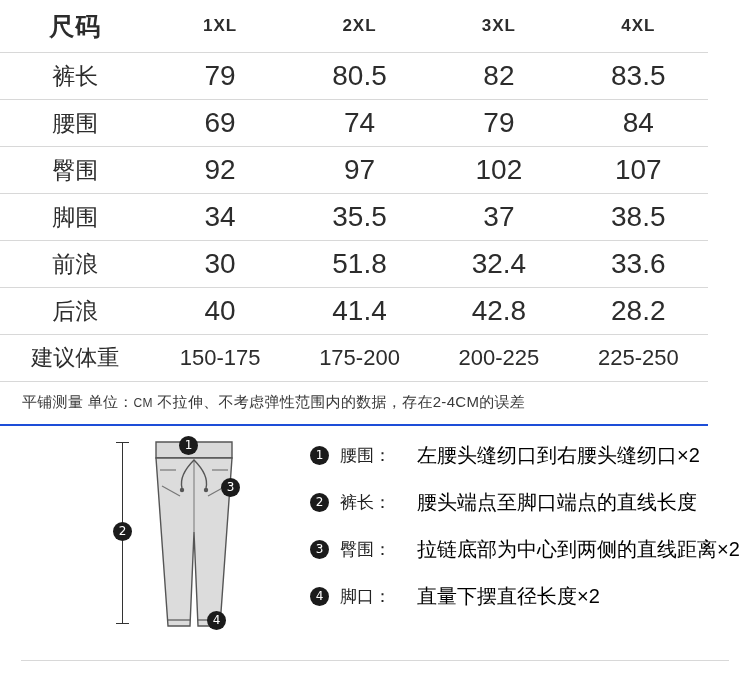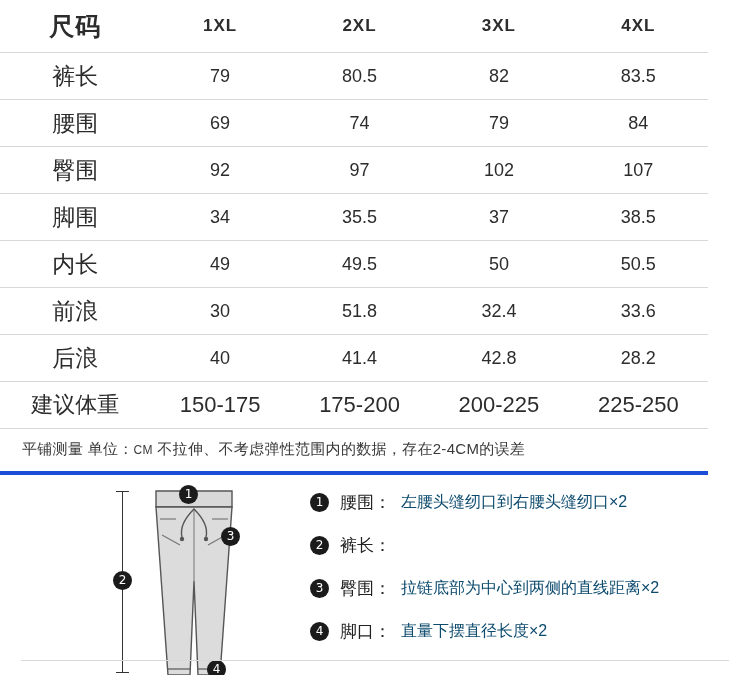--- a/index.html
+++ b/index.html
@@ -40,21 +40,21 @@
     font-size: 17px;
     font-weight: bold;
     height: 52px;
     vertical-align: middle;
     letter-spacing: 1px;
   }
   .size-table thead th.head-label {
     font-size: 25px;
   }
   .size-table tbody td {
-    font-size: 18px;
+    font-size: 28px;
     height: 46px;
     vertical-align: middle;
   }
   .size-table tbody tr td:first-child {
     font-size: 23px;
   }
   .size-table tbody tr.weight-row td {
     font-size: 22px;
     border-bottom: 1px solid #d8d8d8;
     text-align: center;
@@ -62,21 +62,21 @@
   .col-label { width: 150px; }
   .col-val { width: 139px; }
 
   .note {
     width: 708px;
     margin: 0 auto;
     padding: 11px 0 12px 22px;
     box-sizing: border-box;
     font-size: 15px;
     color: #3a3a3a;
-    border-bottom: 4px solid #1d4ed8;
+    border-bottom: 2px solid #1d4ed8;
     letter-spacing: 0.3px;
   }
   .note .unit-small { font-size: 12px; }
 
   
   .diagram-section {
     position: relative;
     width: 750px;
     height: 200px;
     margin-top: 8px;
@@ -161,23 +161,24 @@
     margin-right: 11px;
     font-family: "DejaVu Sans", sans-serif;
   }
   .legend-key {
     font-size: 17px;
     color: #222;
     margin-right: 10px;
     white-space: nowrap;
   }
   .legend-val {
-    font-size: 16px;
-    color: #0c4a6e;
+    font-size: 20px;
+    color: #000000;
     white-space: nowrap;
+    margin-left: 16px;
   }
 
   .bottom-rule {
     position: absolute;
     left: 21px;
     top: 660px;
     width: 708px;
     height: 1px;
     background: #d8d8d8;
   }
@@ -218,27 +219,20 @@
         <td>97</td>
         <td>102</td>
         <td>107</td>
       </tr>
       <tr>
         <td>脚围</td>
         <td>34</td>
         <td>35.5</td>
         <td>37</td>
         <td>38.5</td>
-      </tr>
-      <tr>
-        <td>内长</td>
-        <td>49</td>
-        <td>49.5</td>
-        <td>50</td>
-        <td>50.5</td>
       </tr>
       <tr>
         <td>前浪</td>
         <td>30</td>
         <td>51.8</td>
         <td>32.4</td>
         <td>33.6</td>
       </tr>
       <tr>
         <td>后浪</td>
@@ -293,20 +287,21 @@
 
     <div class="legend">
       <div class="legend-item">
         <span class="legend-num">1</span>
         <span class="legend-key">腰围：</span>
         <span class="legend-val">左腰头缝纫口到右腰头缝纫口×2</span>
       </div>
       <div class="legend-item">
         <span class="legend-num">2</span>
         <span class="legend-key">裤长：</span>
+        <span class="legend-val">腰头端点至脚口端点的直线长度</span>
       </div>
       <div class="legend-item">
         <span class="legend-num">3</span>
         <span class="legend-key">臀围：</span>
         <span class="legend-val">拉链底部为中心到两侧的直线距离×2</span>
       </div>
       <div class="legend-item">
         <span class="legend-num">4</span>
         <span class="legend-key">脚口：</span>
         <span class="legend-val">直量下摆直径长度×2</span>

